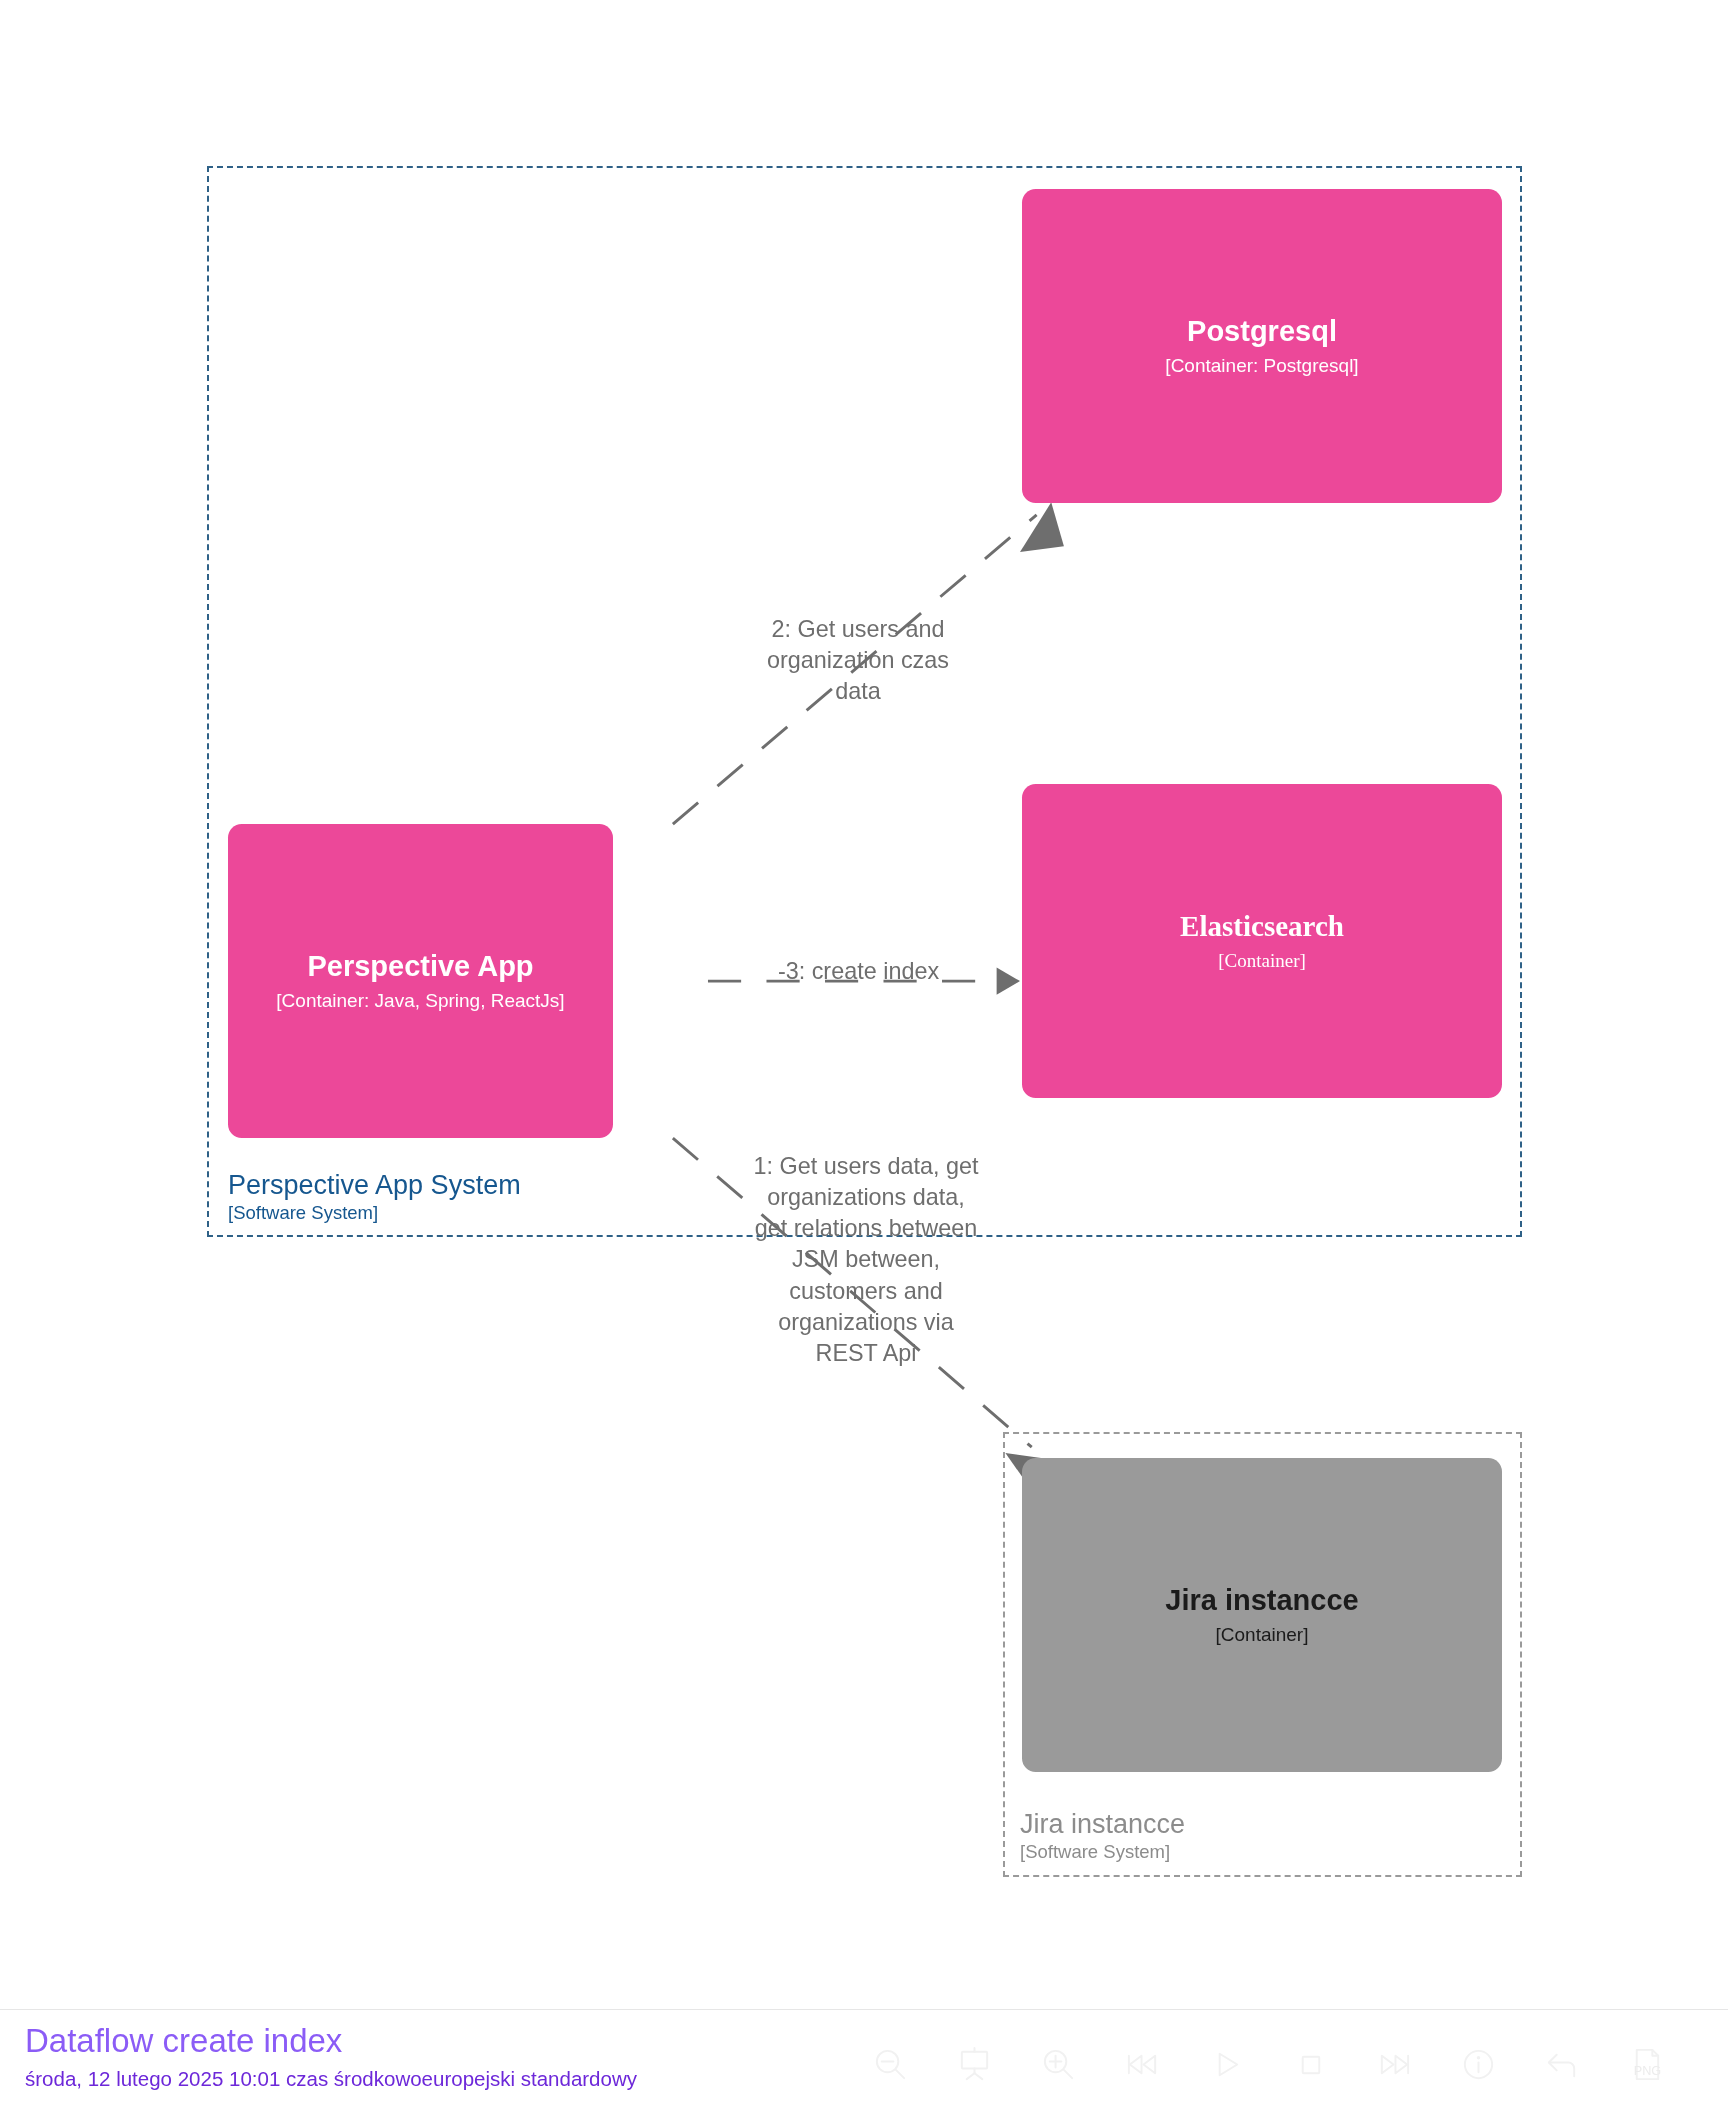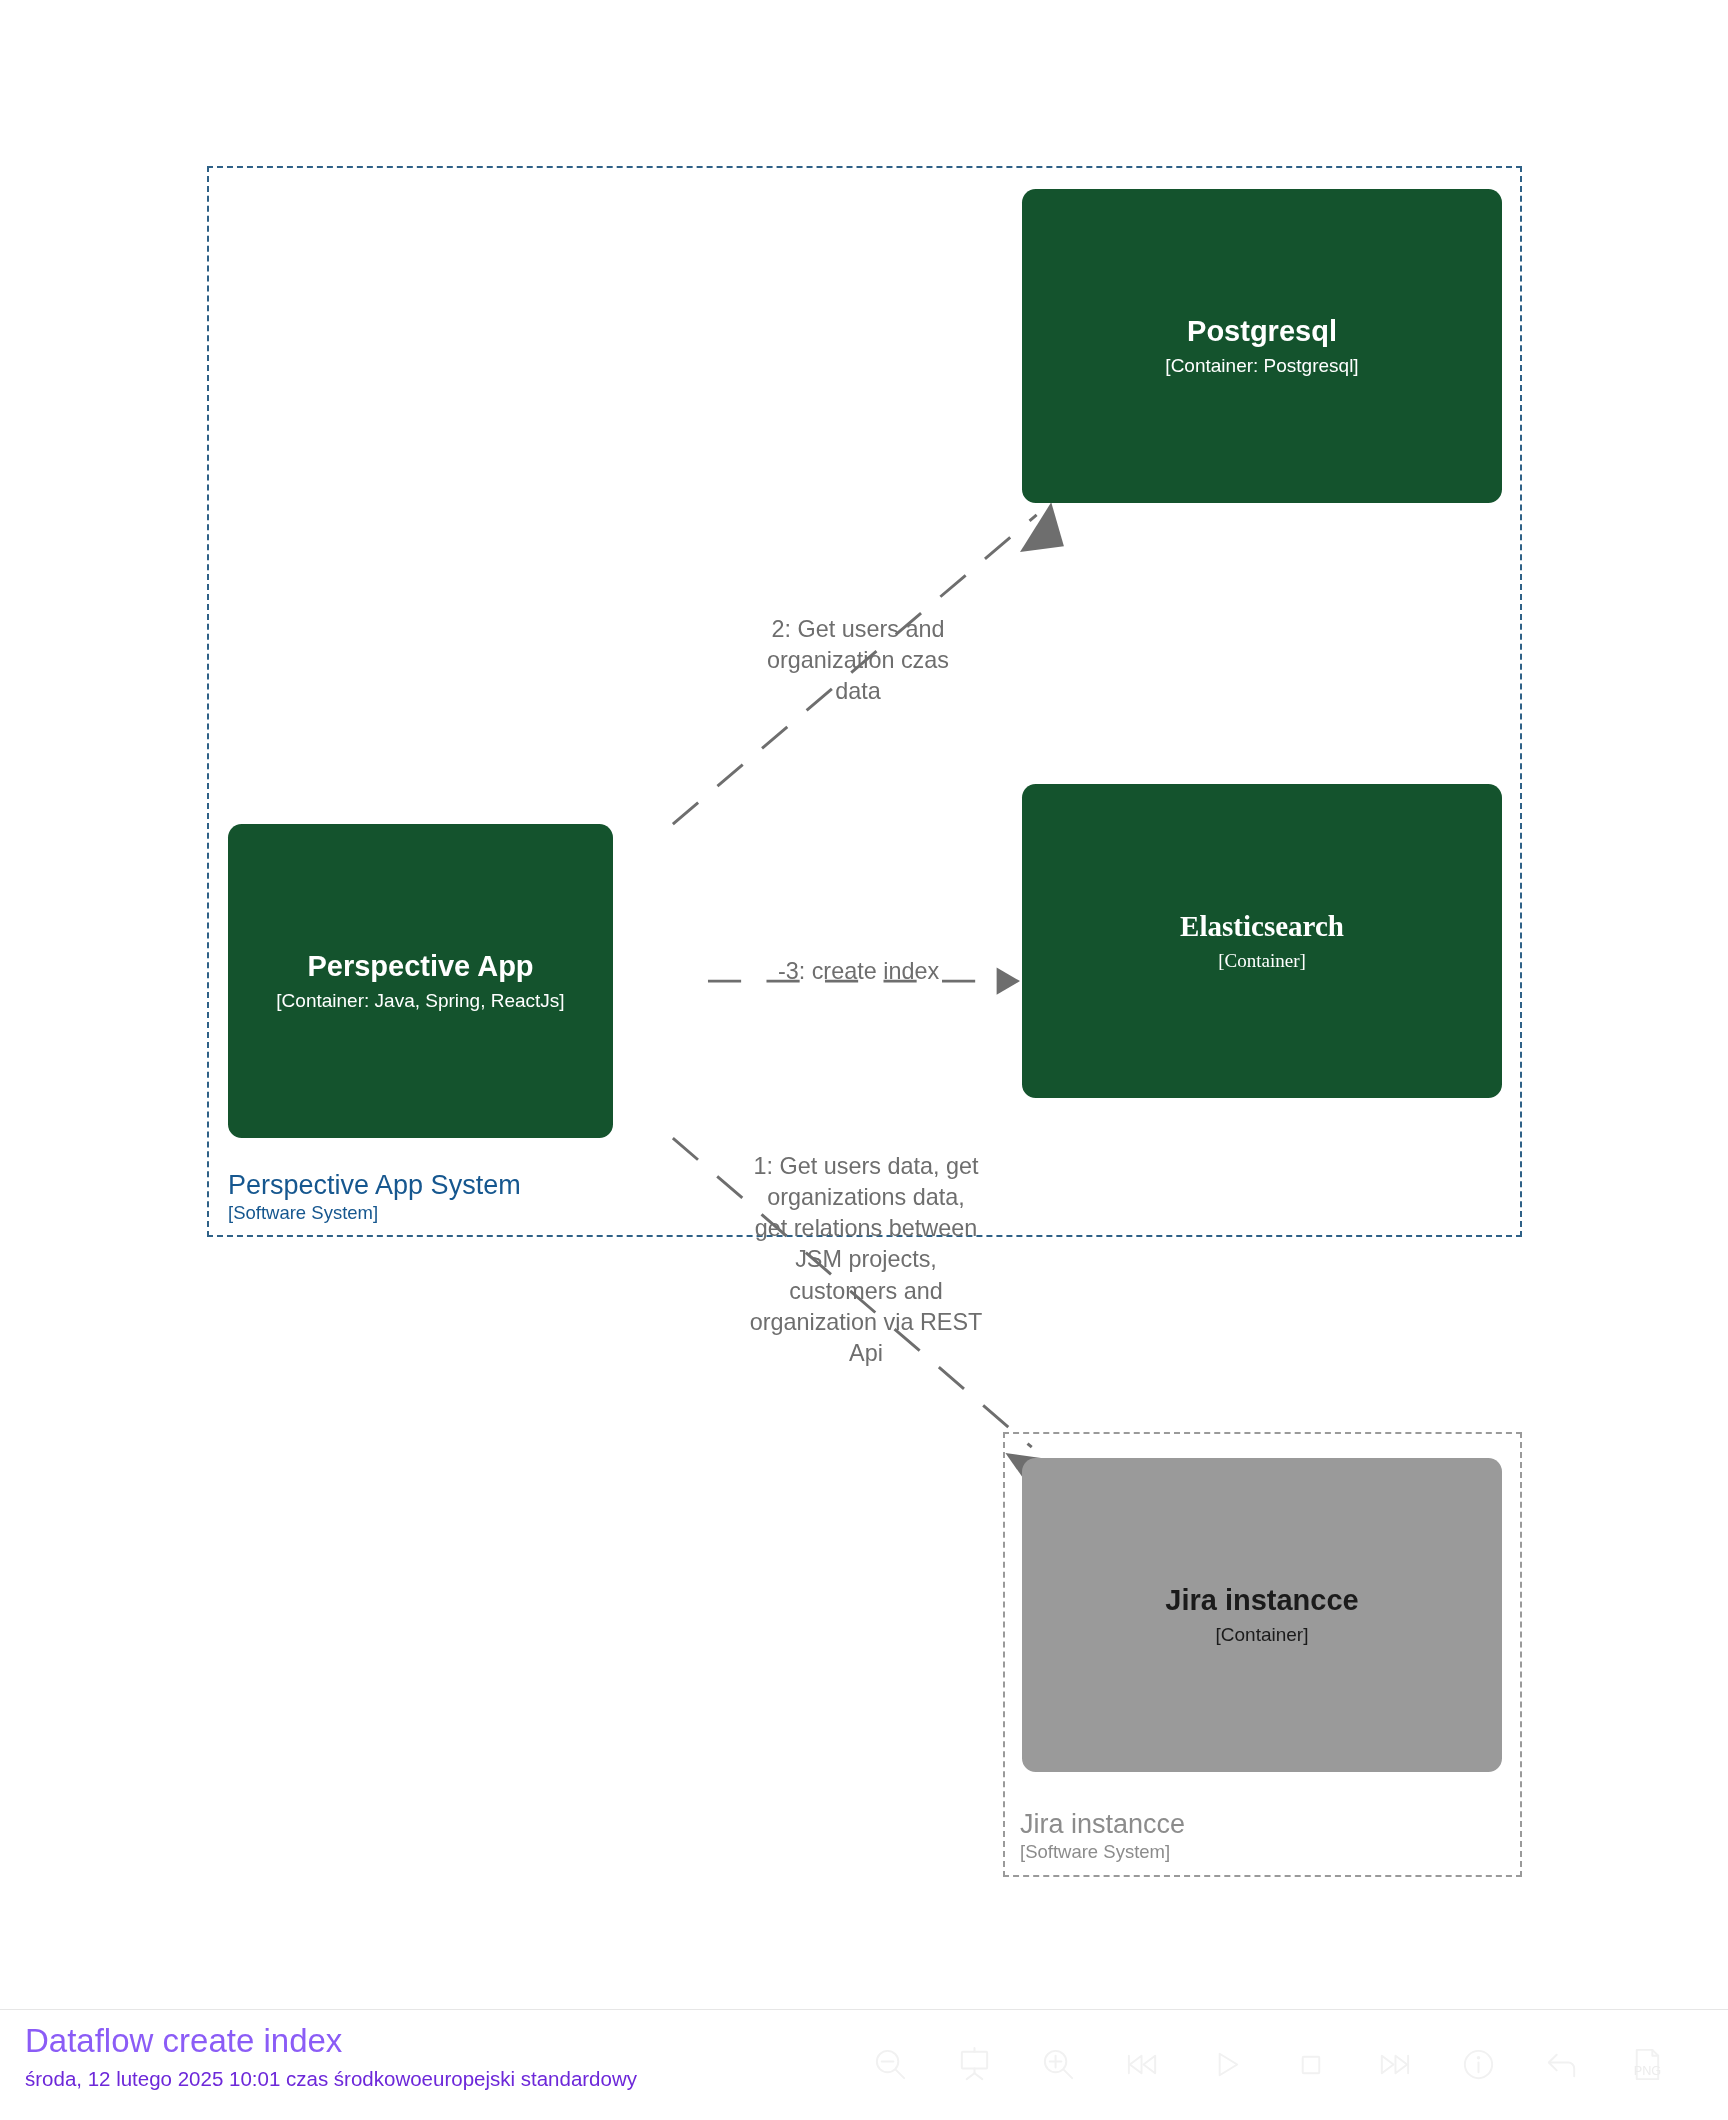--- a/index.html
+++ b/index.html
@@ -96,21 +96,21 @@
     font-weight: bold;
     line-height: 1.2;
   }
   .node .node-tech {
     font-size: 19px;
     font-weight: 400;
     margin-top: 6px;
     line-height: 1.2;
   }
   .node-blue {
-    background: #14532d;
+    background: #ec4899;
     color: #ffffff;
   }
   .node-gray {
     background: #9a9a9a;
     color: #1b1b1b;
   }
 
   .node-postgresql {
     left: 1022px;
     top: 189px;
@@ -273,21 +273,21 @@
       <div class="node-tech">[Container]</div>
     </div>
 
     <div class="node node-gray node-jira">
       <div class="node-name">Jira instancce</div>
       <div class="node-tech">[Container]</div>
     </div>
 
     <div class="edge-label edge-label-2">2: Get users and organization czas data</div>
     <div class="edge-label edge-label-3">-3: create index</div>
-    <div class="edge-label edge-label-1">1: Get users data, get organizations data, get relations between JSM projects, customers and organization via REST Api</div>
+    <div class="edge-label edge-label-1">1: Get users data, get organizations data, get relations between JSM between, customers and organizations via REST Api</div>
 
   </div>
 
   <div id="footer">
 
     <div id="footer-title-block">
       <div class="doc-title">Dataflow create index</div>
       <div class="doc-timestamp">środa, 12 lutego 2025 10:01 czas środkowoeuropejski standardowy</div>
     </div>
 

